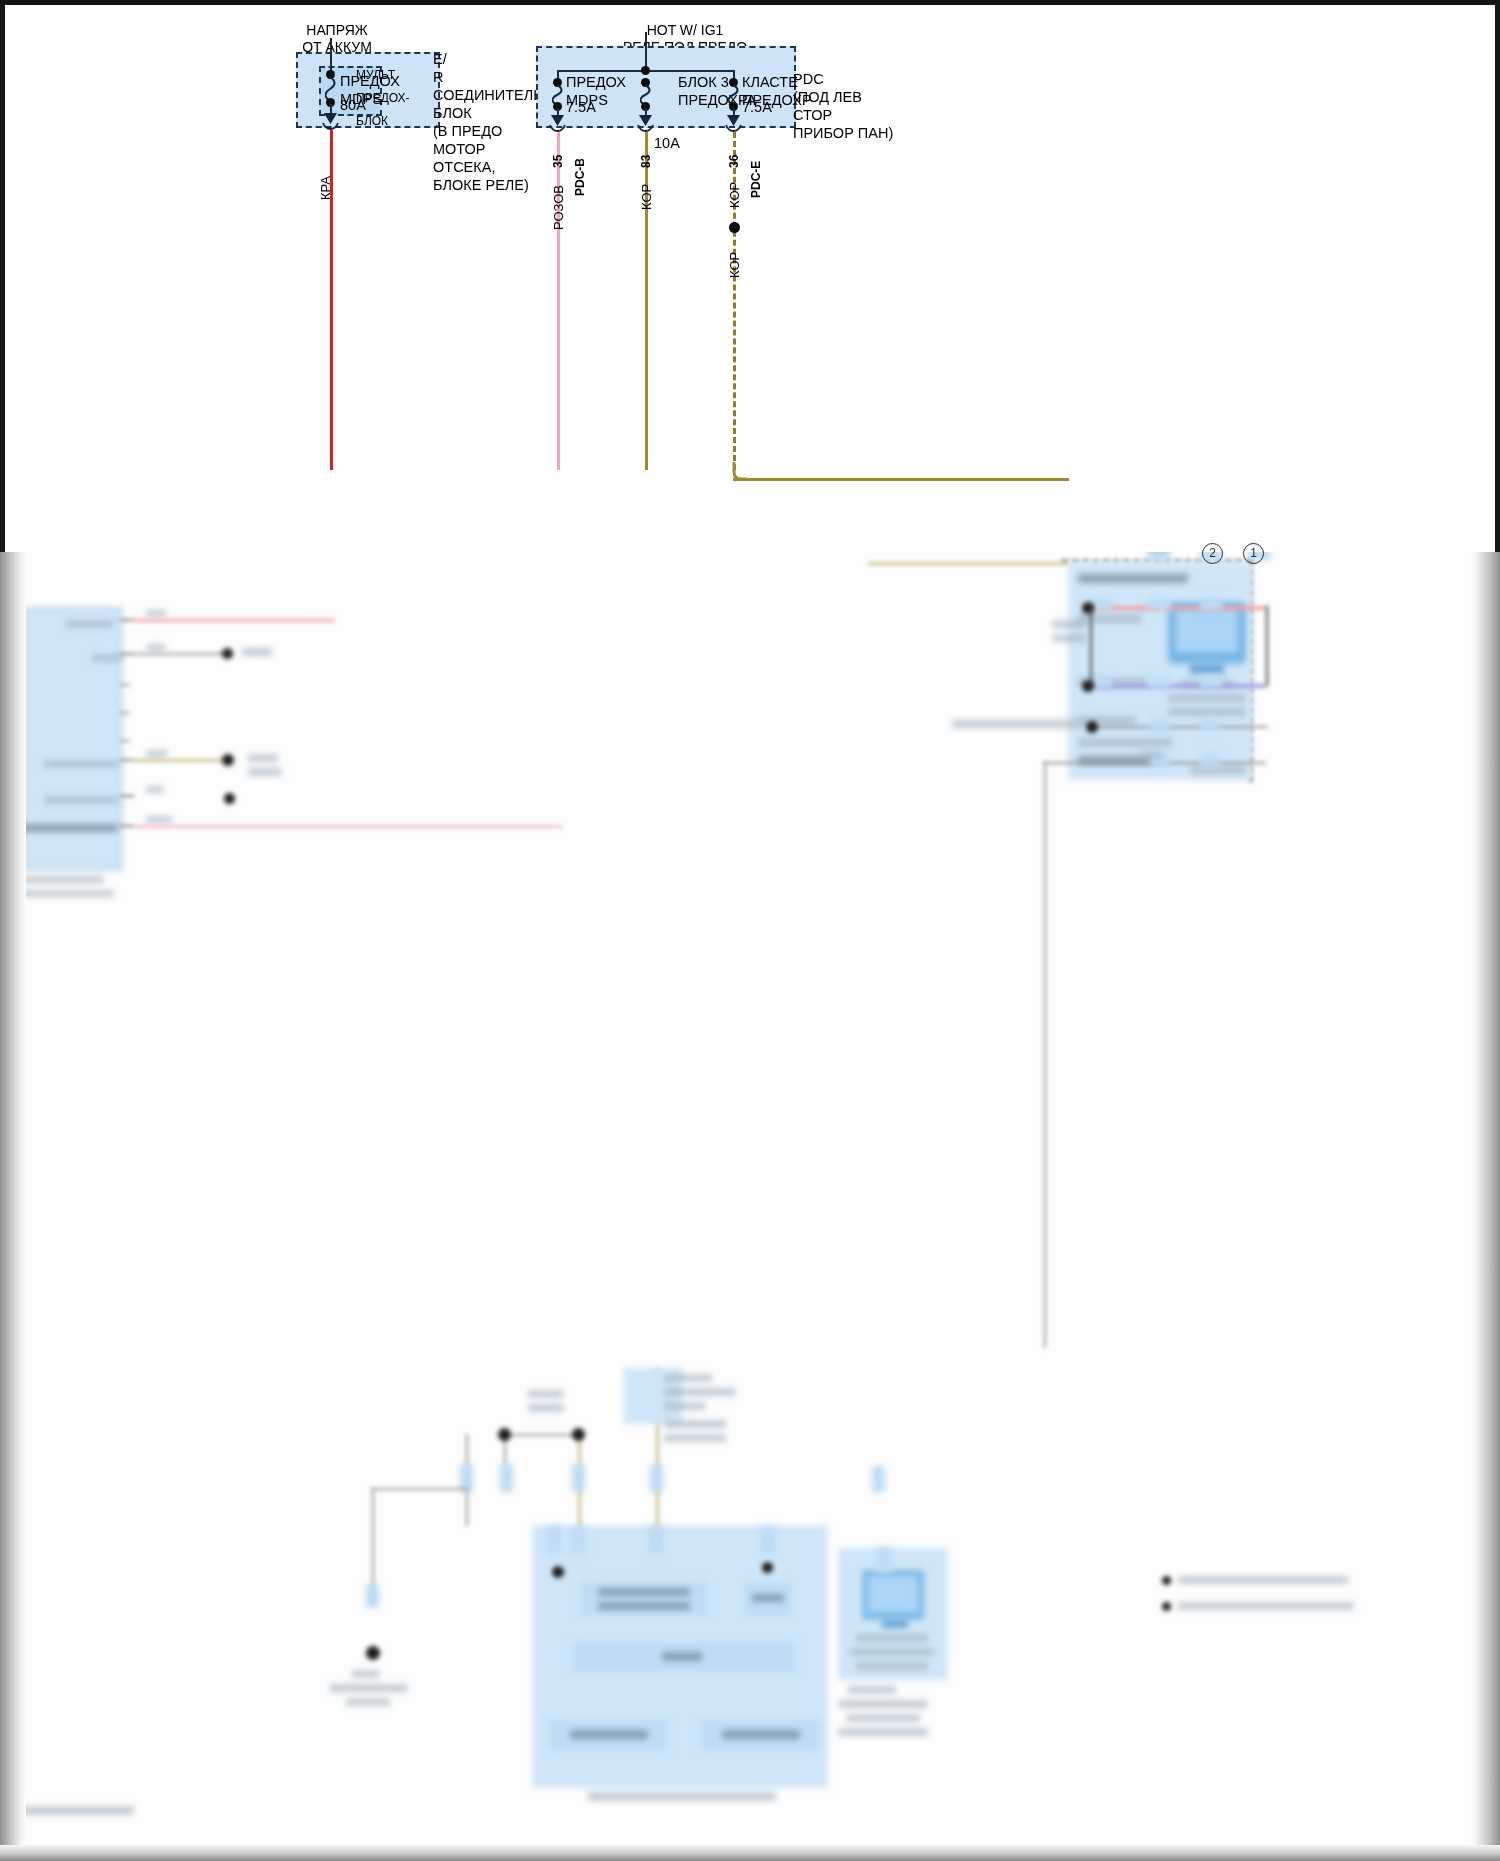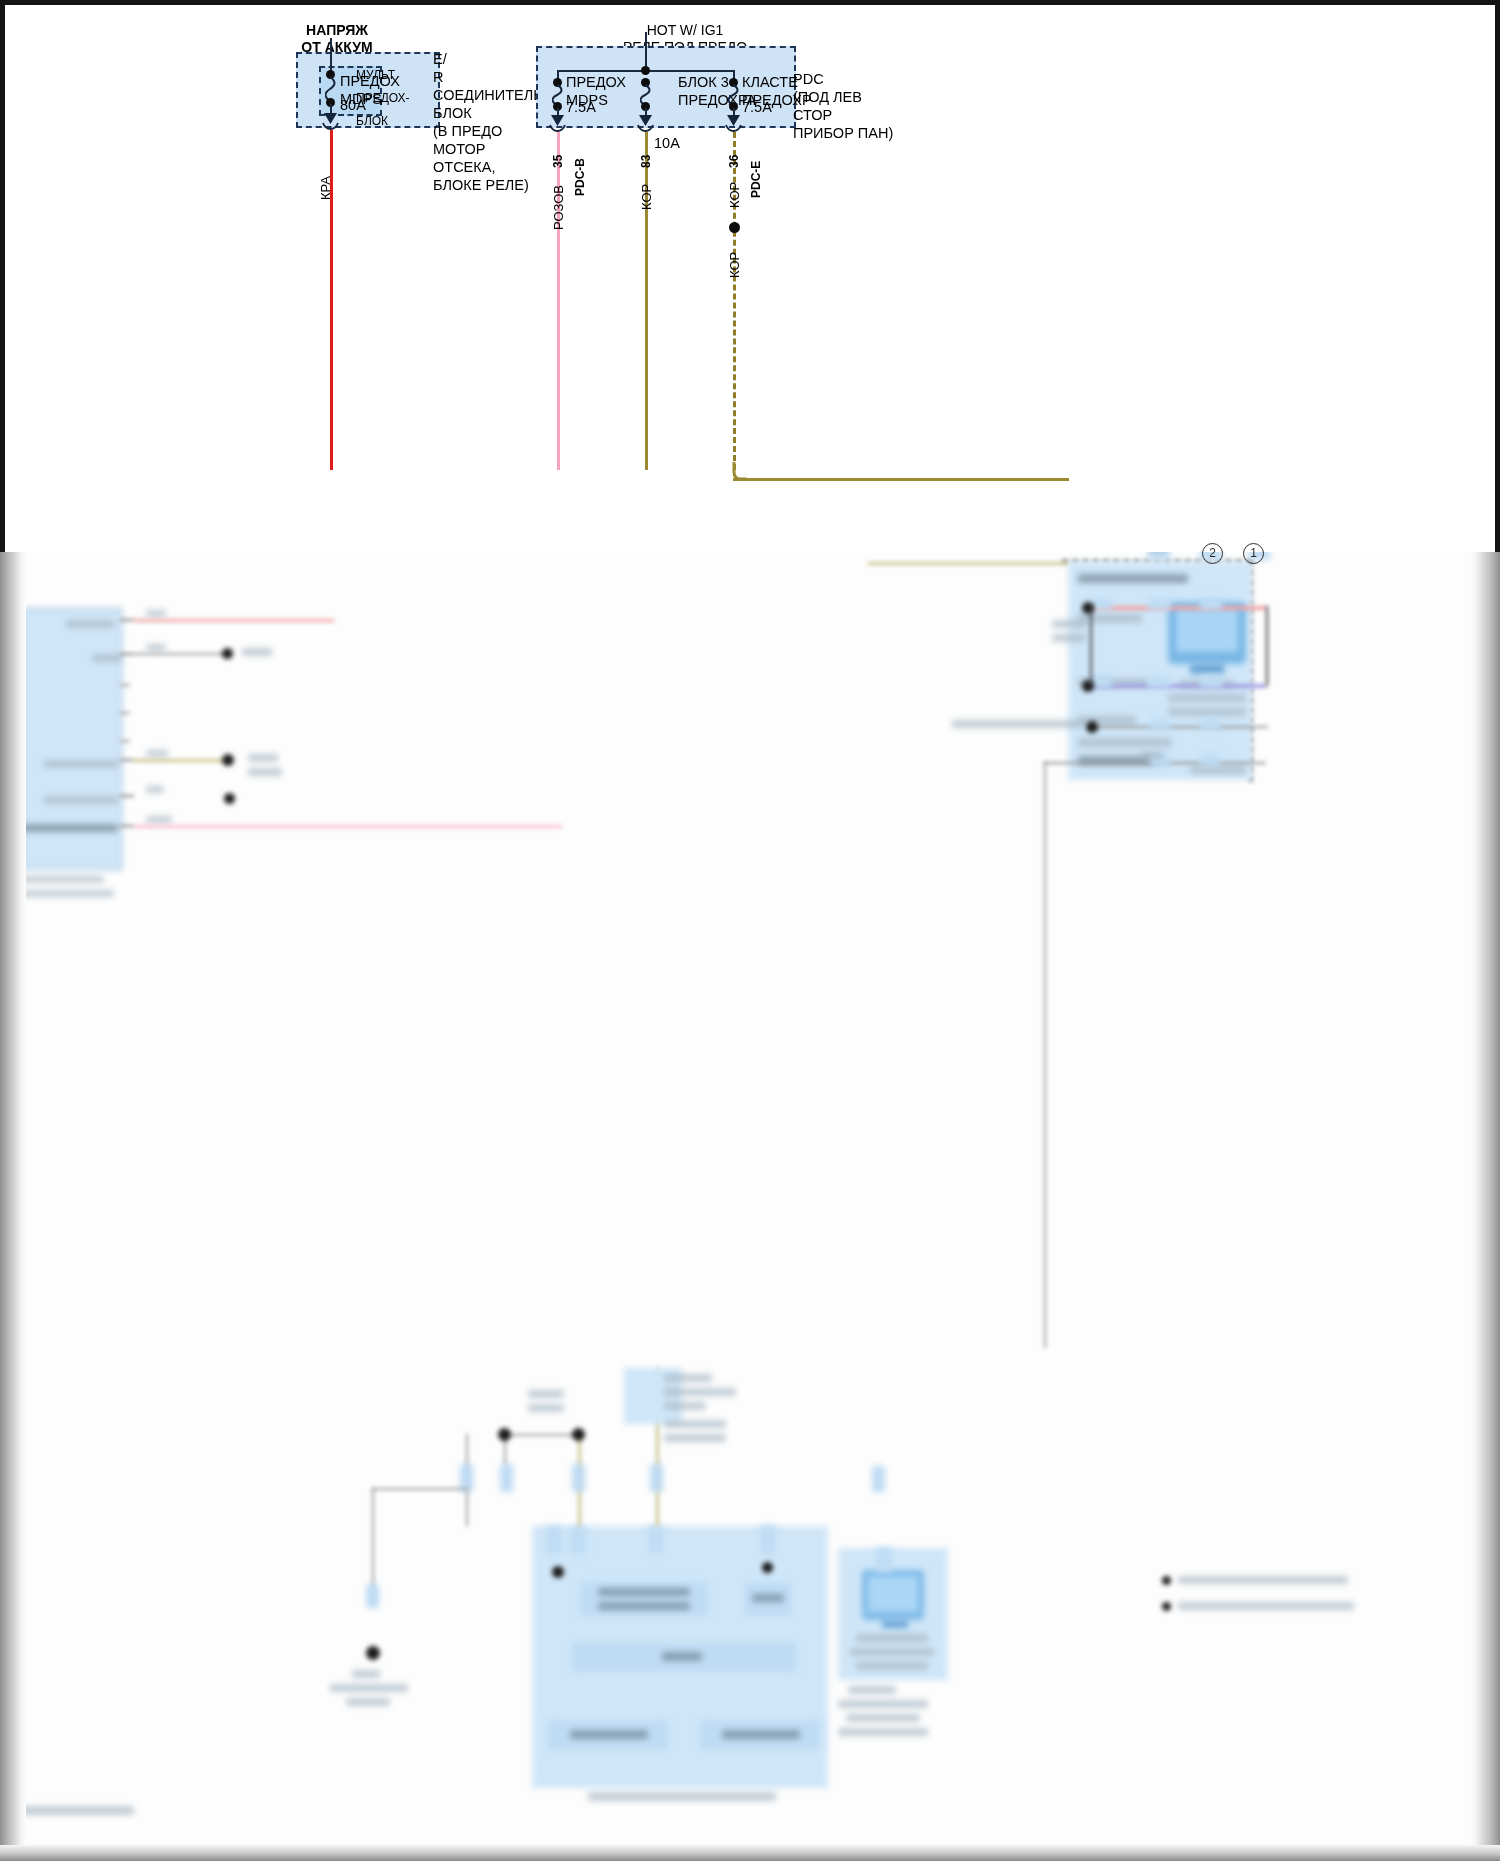--- a/index.html
+++ b/index.html
@@ -295,21 +295,21 @@
 
     <div class="btxt" style="left:14px;top:1258px;width:120px;height:9px;"></div>
   </div>
 
   <div class="blur-edge-l"></div>
   <div class="blur-edge-r"></div>
   <div class="blur-edge-b"></div>
 
   <div class="sharp-frame"></div>
 
-  <div class="blk-title" style="left:252px;top:22px;width:170px;font-weight:bold;">НАПРЯЖ
+  <div class="blk-title" style="left:252px;top:22px;width:170px;">НАПРЯЖ
 ОТ АККУМ</div>
 
   <div class="fuse-block" style="left:296px;top:52px;width:144px;height:76px;"></div>
   <div class="fuse-inner" style="left:319px;top:66px;width:63px;height:50px;"></div>
 
   <div class="blk-side" style="left:433px;top:50px;width:108px;">Е/
 R СОЕДИНИТЕЛЬ
 БЛОК
 (В ПРЕДО МОТОР
 ОТСЕКА,

